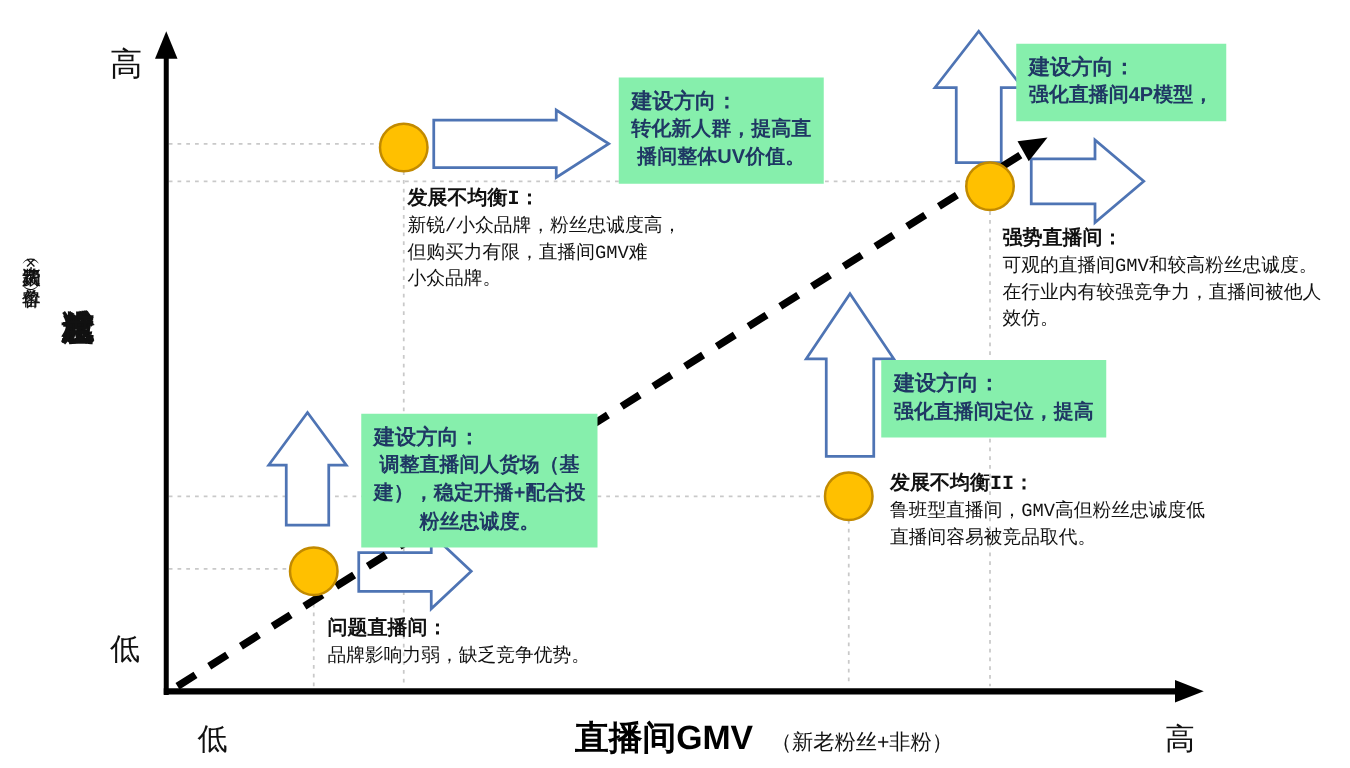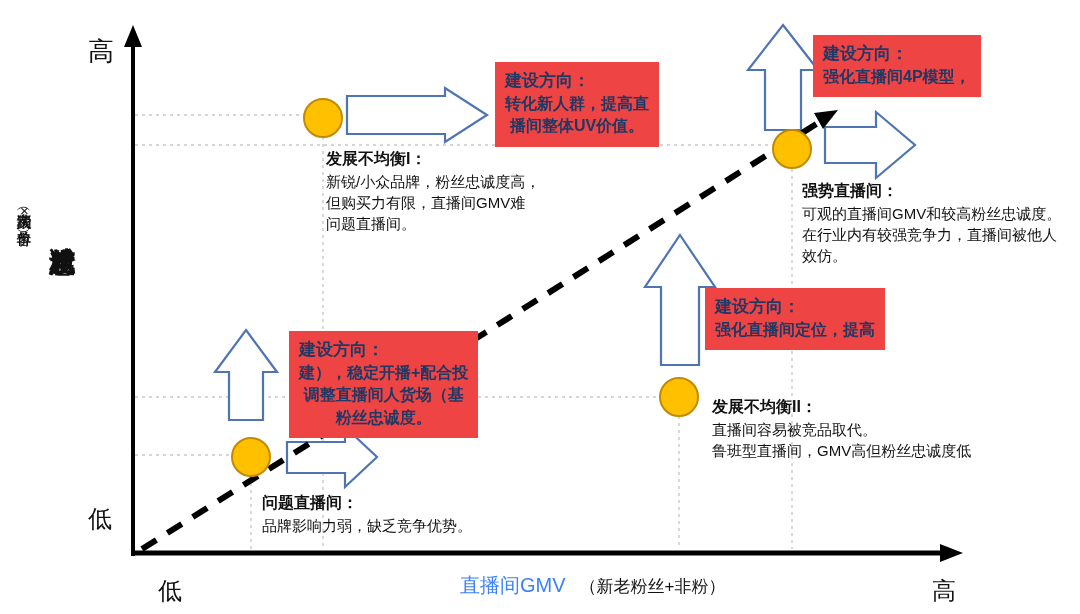--- a/index.html
+++ b/index.html
@@ -5,31 +5,31 @@
   html,body{margin:0;padding:0;background:#fff;}
   #stage{
     position:relative;width:1080px;height:614px;background:#fff;overflow:hidden;
     font-family:"Liberation Sans","DejaVu Sans",sans-serif;color:#111;
   }
   #plot-svg{position:absolute;left:0;top:0;width:1080px;height:614px;}
   .vtext{position:absolute;writing-mode:vertical-rl;text-orientation:upright;}
   .y-title{left:46px;top:227px;font-size:26px;font-weight:bold;color:#111;}
   .y-sub{left:14px;top:202px;font-size:15px;color:#111;}
   .axis-end{position:absolute;font-size:24px;color:#111;}
-  .note{position:absolute;line-height:1.42;}
+  .note{position:absolute;line-height:1.42;font-family:Liberation Mono, monospace;}
   .note .t{font-weight:bold;font-size:16px;color:#111;white-space:nowrap;}
   .note .l{font-size:15px;color:#111;white-space:nowrap;}
   .dirbox{
-    position:absolute;background:#ef4444;color:#1F3864;
+    position:absolute;background:#86efac;color:#1F3864;
     padding:7px 10px 9px 10px;line-height:1.4;box-sizing:border-box;
   }
   .dirbox .t{font-weight:bold;font-size:17px;white-space:nowrap;}
   .dirbox .l{font-size:16px;font-weight:bold;white-space:nowrap;text-align:center;}
   .x-label-row{position:absolute;left:460px;top:572px;display:flex;align-items:baseline;gap:14px;}
-  .x-title{font-size:20px;font-weight:normal;color:#3b82f6;white-space:nowrap;}
+  .x-title{font-size:27px;font-weight:bold;color:#000000;white-space:nowrap;}
   .x-sub{font-size:17px;color:#111;white-space:nowrap;}
 </style>
 </head>
 <body>
 
 <div id="stage">
 
   <svg id="plot-svg" viewBox="0 0 1080 614">
 
     <g stroke="#C9C9C9" stroke-width="1.4" stroke-dasharray="3 4" fill="none">
@@ -91,43 +91,43 @@
     <div class="l">强化直播间4P模型，</div>
   </div>
 
   <div class="dirbox" style="left:705px;top:288px;">
     <div class="t">建设方向：</div>
     <div class="l">强化直播间定位，提高</div>
   </div>
 
   <div class="dirbox" style="left:289px;top:331px;">
     <div class="t">建设方向：</div>
+    <div class="l">调整直播间人货场（基</div>
     <div class="l">建），稳定开播+配合投</div>
-    <div class="l">调整直播间人货场（基</div>
     <div class="l">粉丝忠诚度。</div>
   </div>
 
   <div class="note" style="left:326px;top:148px;">
     <div class="t">发展不均衡I：</div>
     <div class="l">新锐/小众品牌，粉丝忠诚度高，</div>
     <div class="l">但购买力有限，直播间GMV难</div>
-    <div class="l">问题直播间。</div>
+    <div class="l">小众品牌。</div>
   </div>
 
   <div class="note" style="left:802px;top:180px;">
     <div class="t">强势直播间：</div>
     <div class="l">可观的直播间GMV和较高粉丝忠诚度。</div>
     <div class="l">在行业内有较强竞争力，直播间被他人</div>
     <div class="l">效仿。</div>
   </div>
 
-  <div class="note" style="left:712px;top:396px;">
+  <div class="note" style="left:712px;top:376px;">
     <div class="t">发展不均衡II：</div>
+    <div class="l">鲁班型直播间，GMV高但粉丝忠诚度低</div>
     <div class="l">直播间容易被竞品取代。</div>
-    <div class="l">鲁班型直播间，GMV高但粉丝忠诚度低</div>
   </div>
 
   <div class="note" style="left:262px;top:492px;">
     <div class="t">问题直播间：</div>
     <div class="l">品牌影响力弱，缺乏竞争优势。</div>
   </div>
 
 </div>
 
 </body></html>

